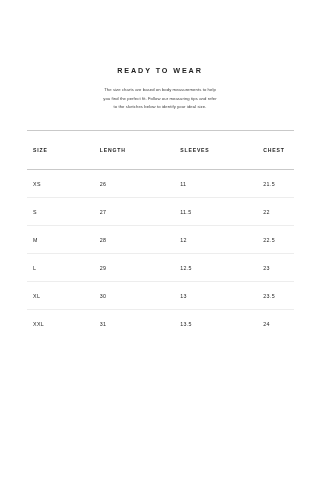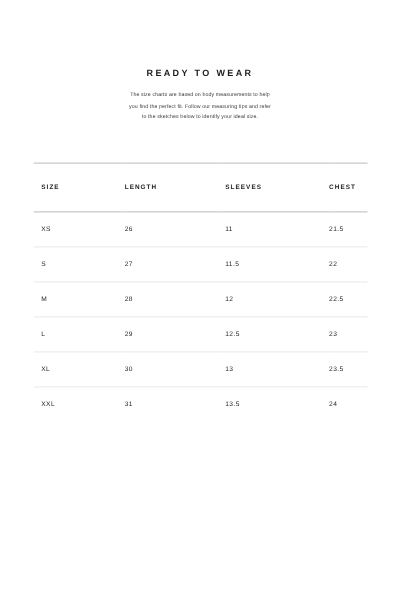--- a/index.html
+++ b/index.html
@@ -30,21 +30,21 @@
     text-align: center;
   }
 
   .intro-title {
     font-size: 7.2px;
     letter-spacing: 1.9px;
     font-weight: 700;
     color: #1d1d1d;
     text-transform: uppercase;
     line-height: 1;
-    margin: 0;
+    margin: 12px;
   }
 
   .intro-desc {
     margin: 10px auto 0 auto;
     width: 124px;
     font-size: 4.2px;
     line-height: 2.05;
     letter-spacing: 0.09px;
     color: #3a3a3a;
     font-weight: 400;

